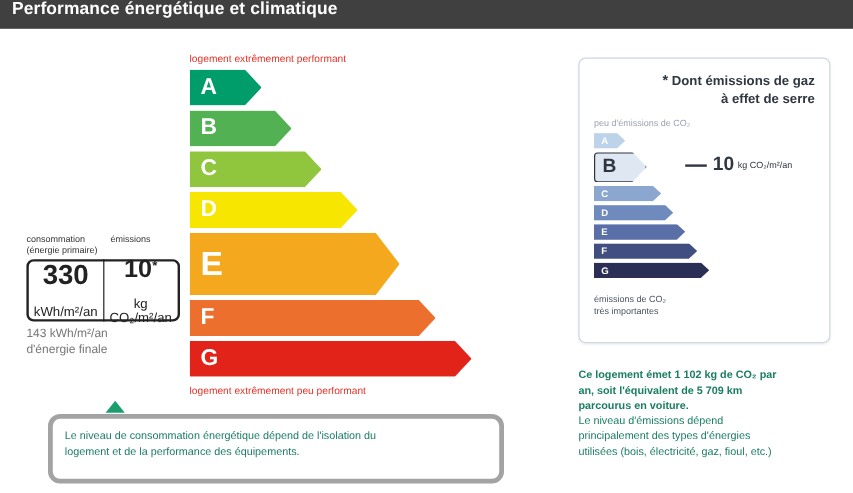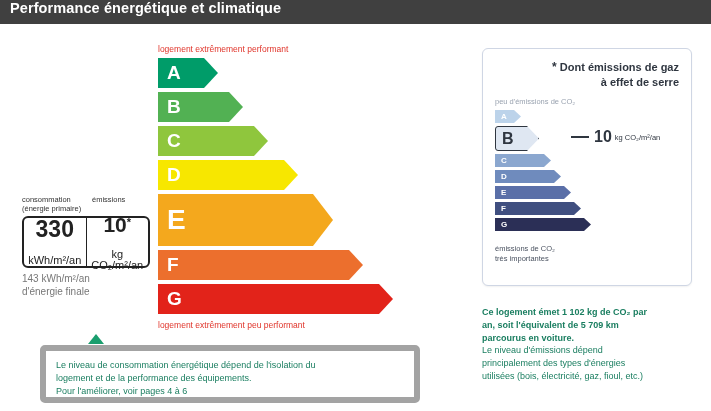--- a/index.html
+++ b/index.html
@@ -160,22 +160,22 @@
     border-bottom: 10px solid #1a9e6e;
   }
 
   
   .note {
     position: absolute;
     left: 40px;
     top: 345px;
     width: 380px;
     height: 58px;
-    border: 6px solid #a3a3a3;
-    border-radius: 5px;
+    border: 4px solid #a3a3a3;
+    border-radius: 10px;
     box-sizing: border-box;
     padding: 8px 10px;
     font-size: 9px;
     color: #1a7e60;
     line-height: 1.45;
   }
 
   
   .ges-panel {
     position: absolute;
@@ -340,21 +340,20 @@
       <div>d'énergie finale</div>
     </div>
   </div>
 
   <div class="pointer"></div>
 </div>
 
 <div class="note">
   <div>Le niveau de consommation énergétique dépend de l'isolation du</div>
   <div>logement et de la performance des équipements.</div>
-  <div>Pour l'améliorer, voir pages 4 à 6</div>
 </div>
 
 <div class="ges-panel">
   <div class="ges-title">
     <span class="st">*</span>
     <span>Dont émissions de gaz</span><br>
     <span>à effet de serre</span>
   </div>
   <div class="ges-sub-top">peu d'émissions de CO₂</div>
 

